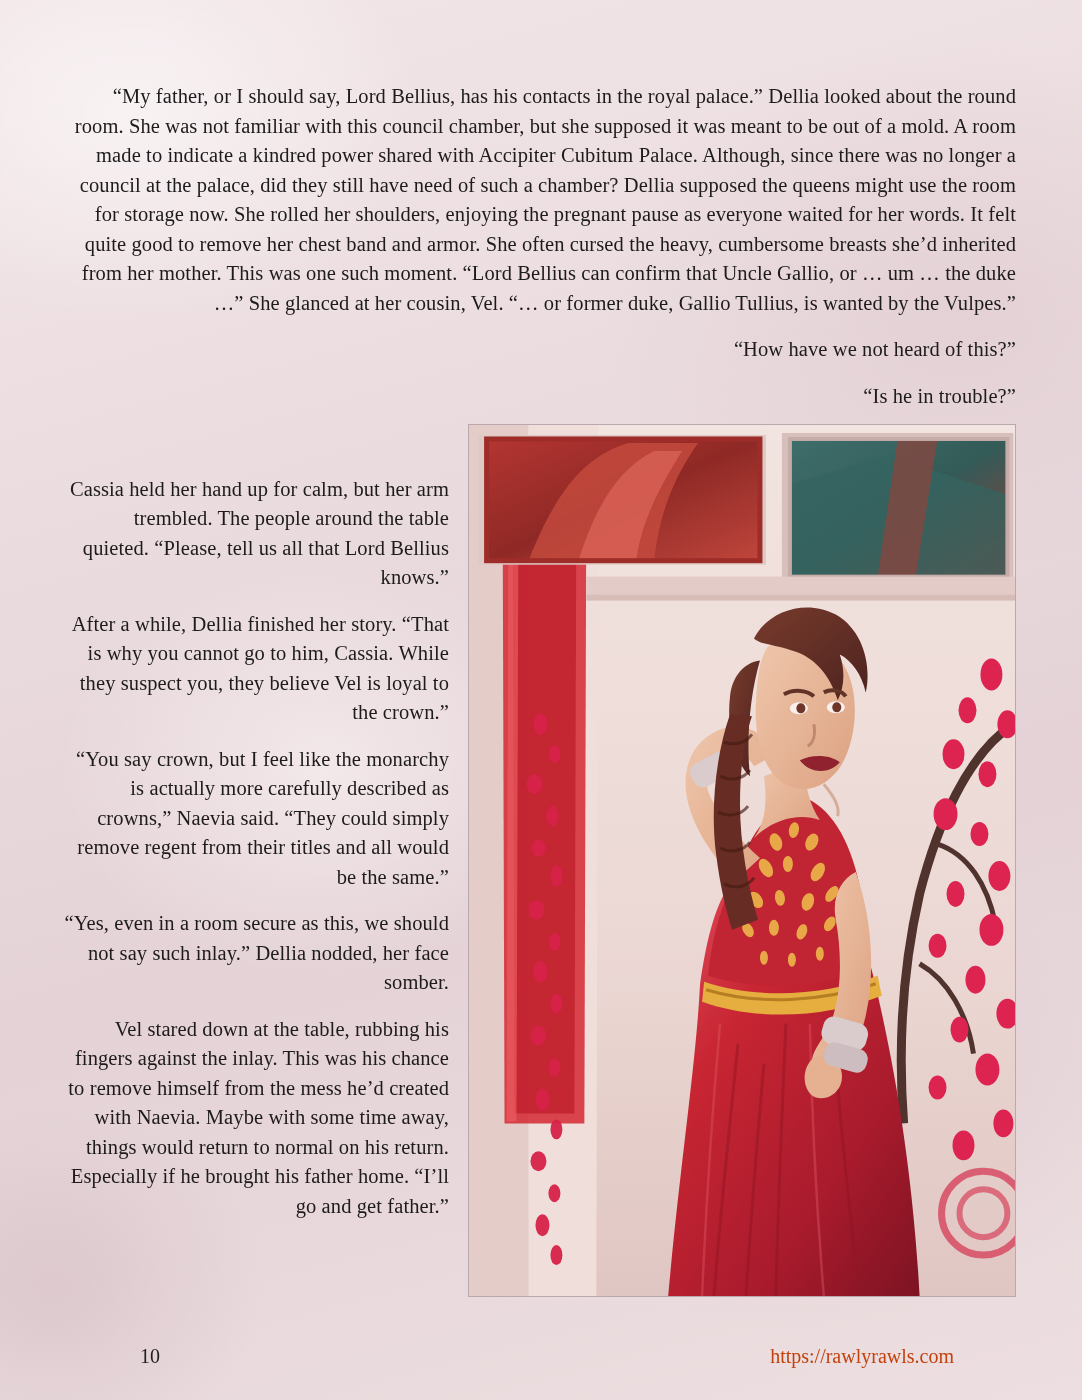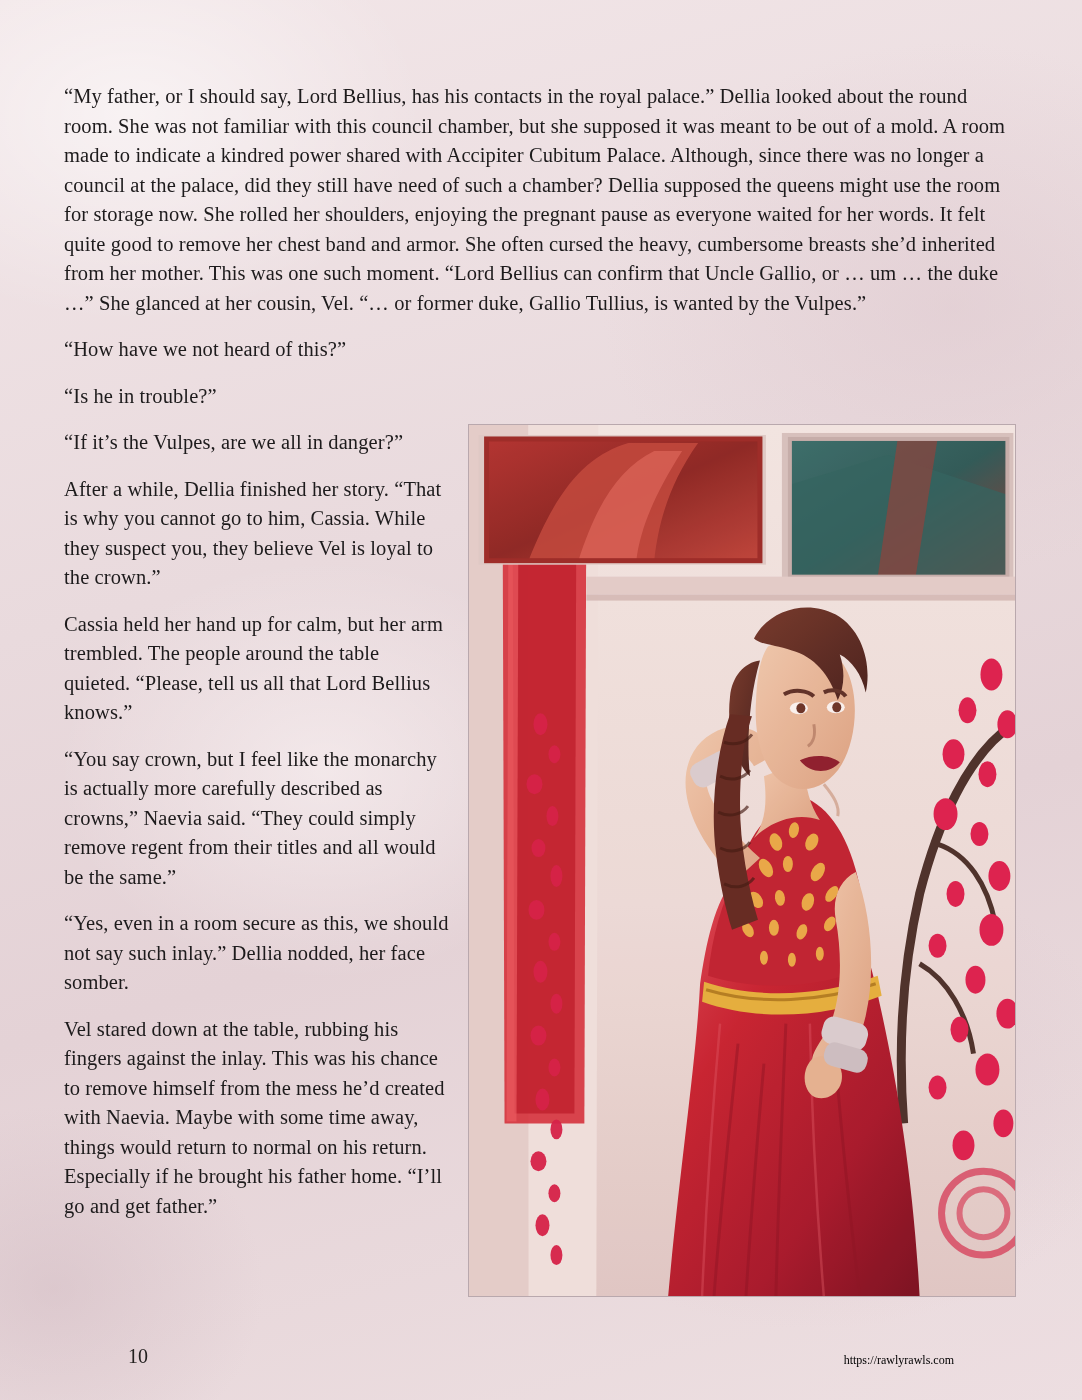--- a/index.html
+++ b/index.html
@@ -37,21 +37,21 @@
     position: absolute;
     left: 64px;
     top: 82px;
     width: 952px;
   }
   p.para {
     font-size: 20.5px;
     line-height: 29.5px;
     color: #1d1b1c;
     margin: 0 0 17px 0;
-    text-align: left;
+    text-align: right;
     letter-spacing: 0.1px;
   }
   
   .flow-col {
     width: 385px;
   }
   .figure {
     position: absolute;
     left: 468px;
     top: 424px;
@@ -66,49 +66,49 @@
 
   .footer {
     position: absolute;
     left: 0;
     right: 0;
     bottom: 32px;
     height: 30px;
   }
   .page-number {
     position: absolute;
-    left: 128px;
+    left: 140px;
     bottom: 0;
     font-size: 20px;
     color: #23201f;
   }
   .site-url {
     position: absolute;
     right: 128px;
     bottom: 0;
-    font-size: 12px;
-    color: #000000;
+    font-size: 20px;
+    color: #c2410c;
   }
 </style>
 </head>
 <body>
 
 <div class="paper-bg"></div>
 
 <div class="page">
 
   <div class="content">
     <p class="para">“My father, or I should say, Lord Bellius, has his contacts in the royal palace.” Dellia looked about the round room. She was not familiar with this council chamber, but she supposed it was meant to be out of a mold. A room made to indicate a kindred power shared with Accipiter Cubitum Palace. Although, since there was no longer a council at the palace, did they still have need of such a chamber? Dellia supposed the queens might use the room for storage now. She rolled her shoulders, enjoying the pregnant pause as everyone waited for her words. It felt quite good to remove her chest band and armor. She often cursed the heavy, cumbersome breasts she’d inherited from her mother. This was one such moment. “Lord Bellius can confirm that Uncle Gallio, or … um … the duke …” She glanced at her cousin, Vel. “… or former duke, Gallio Tullius, is wanted by the Vulpes.”</p>
     <p class="para">“How have we not heard of this?”</p>
     <p class="para">“Is he in trouble?”</p>
     <p class="para">“If it’s the Vulpes, are we all in danger?”</p>
 
     <div class="flow-col">
+      <p class="para">Cassia held her hand up for calm, but her arm trembled. The people around the table quieted. “Please, tell us all that Lord Bellius knows.”</p>
       <p class="para">After a while, Dellia finished her story. “That is why you cannot go to him, Cassia. While they suspect you, they believe Vel is loyal to the crown.”</p>
-      <p class="para">Cassia held her hand up for calm, but her arm trembled. The people around the table quieted. “Please, tell us all that Lord Bellius knows.”</p>
       <p class="para">“You say crown, but I feel like the monarchy is actually more carefully described as crowns,” Naevia said. “They could simply remove regent from their titles and all would be the same.”</p>
       <p class="para">“Yes, even in a room secure as this, we should not say such inlay.” Dellia nodded, her face somber.</p>
       <p class="para">Vel stared down at the table, rubbing his fingers against the inlay. This was his chance to remove himself from the mess he’d created with Naevia. Maybe with some time away, things would return to normal on his return. Especially if he brought his father home. “I’ll go and get father.”</p>
     </div>
   </div>
 
   <div class="figure">
     <svg viewBox="0 0 548 873" preserveAspectRatio="xMidYMid slice">
       <defs>
         <linearGradient id="wallg" x1="0" y1="0" x2="0" y2="1">

